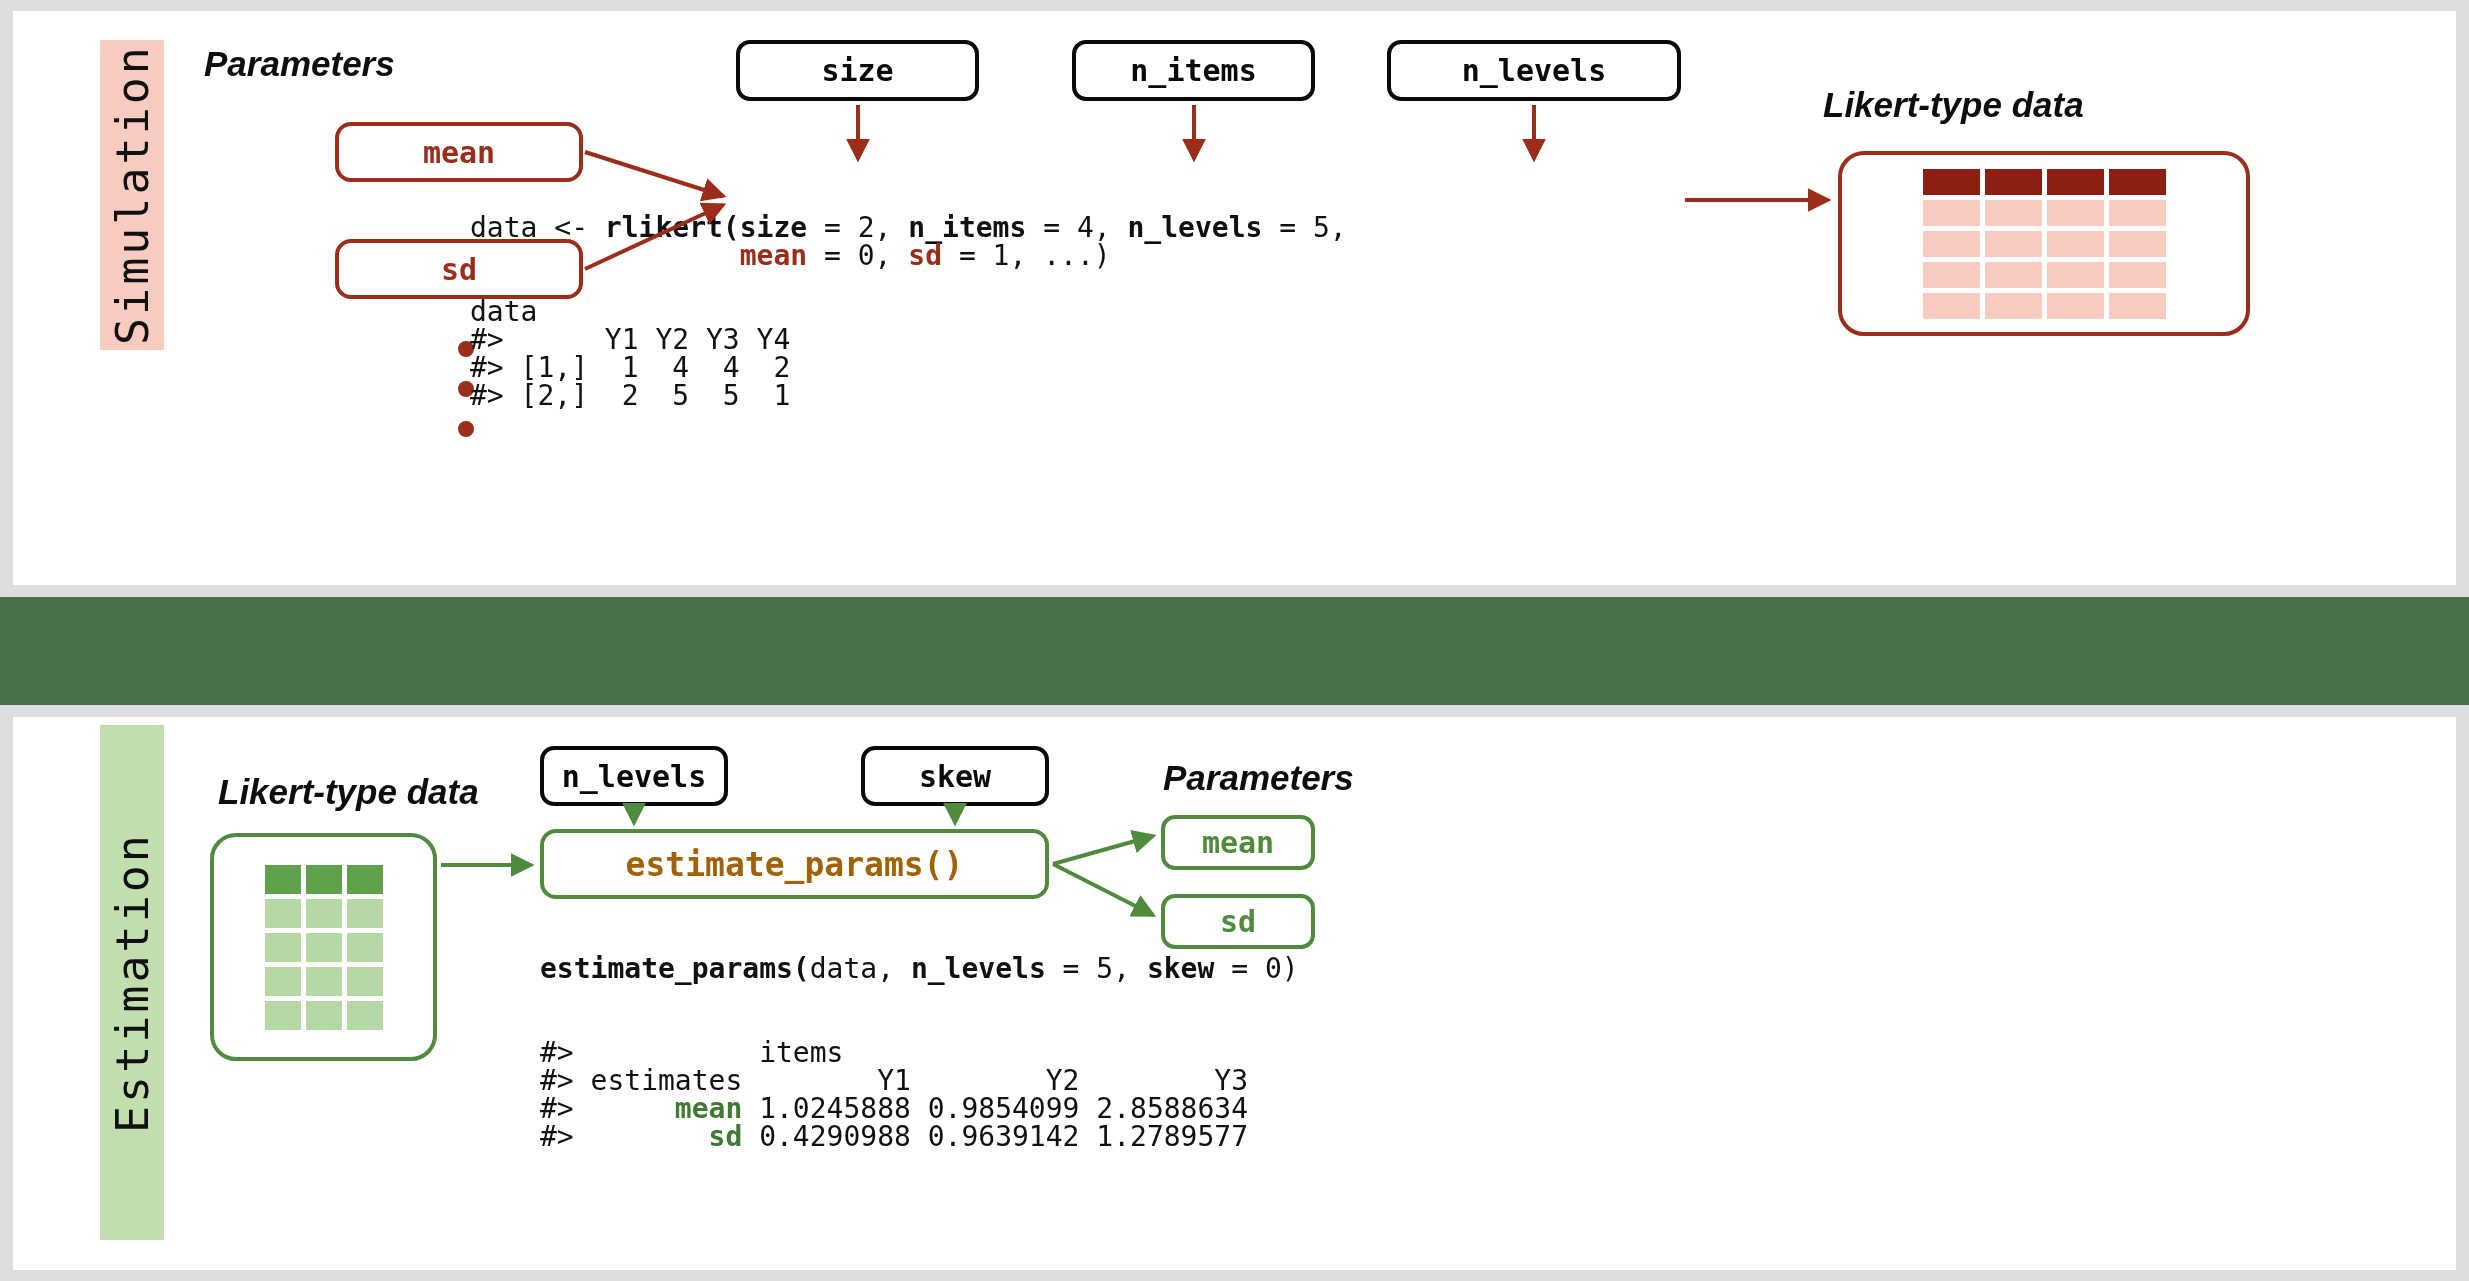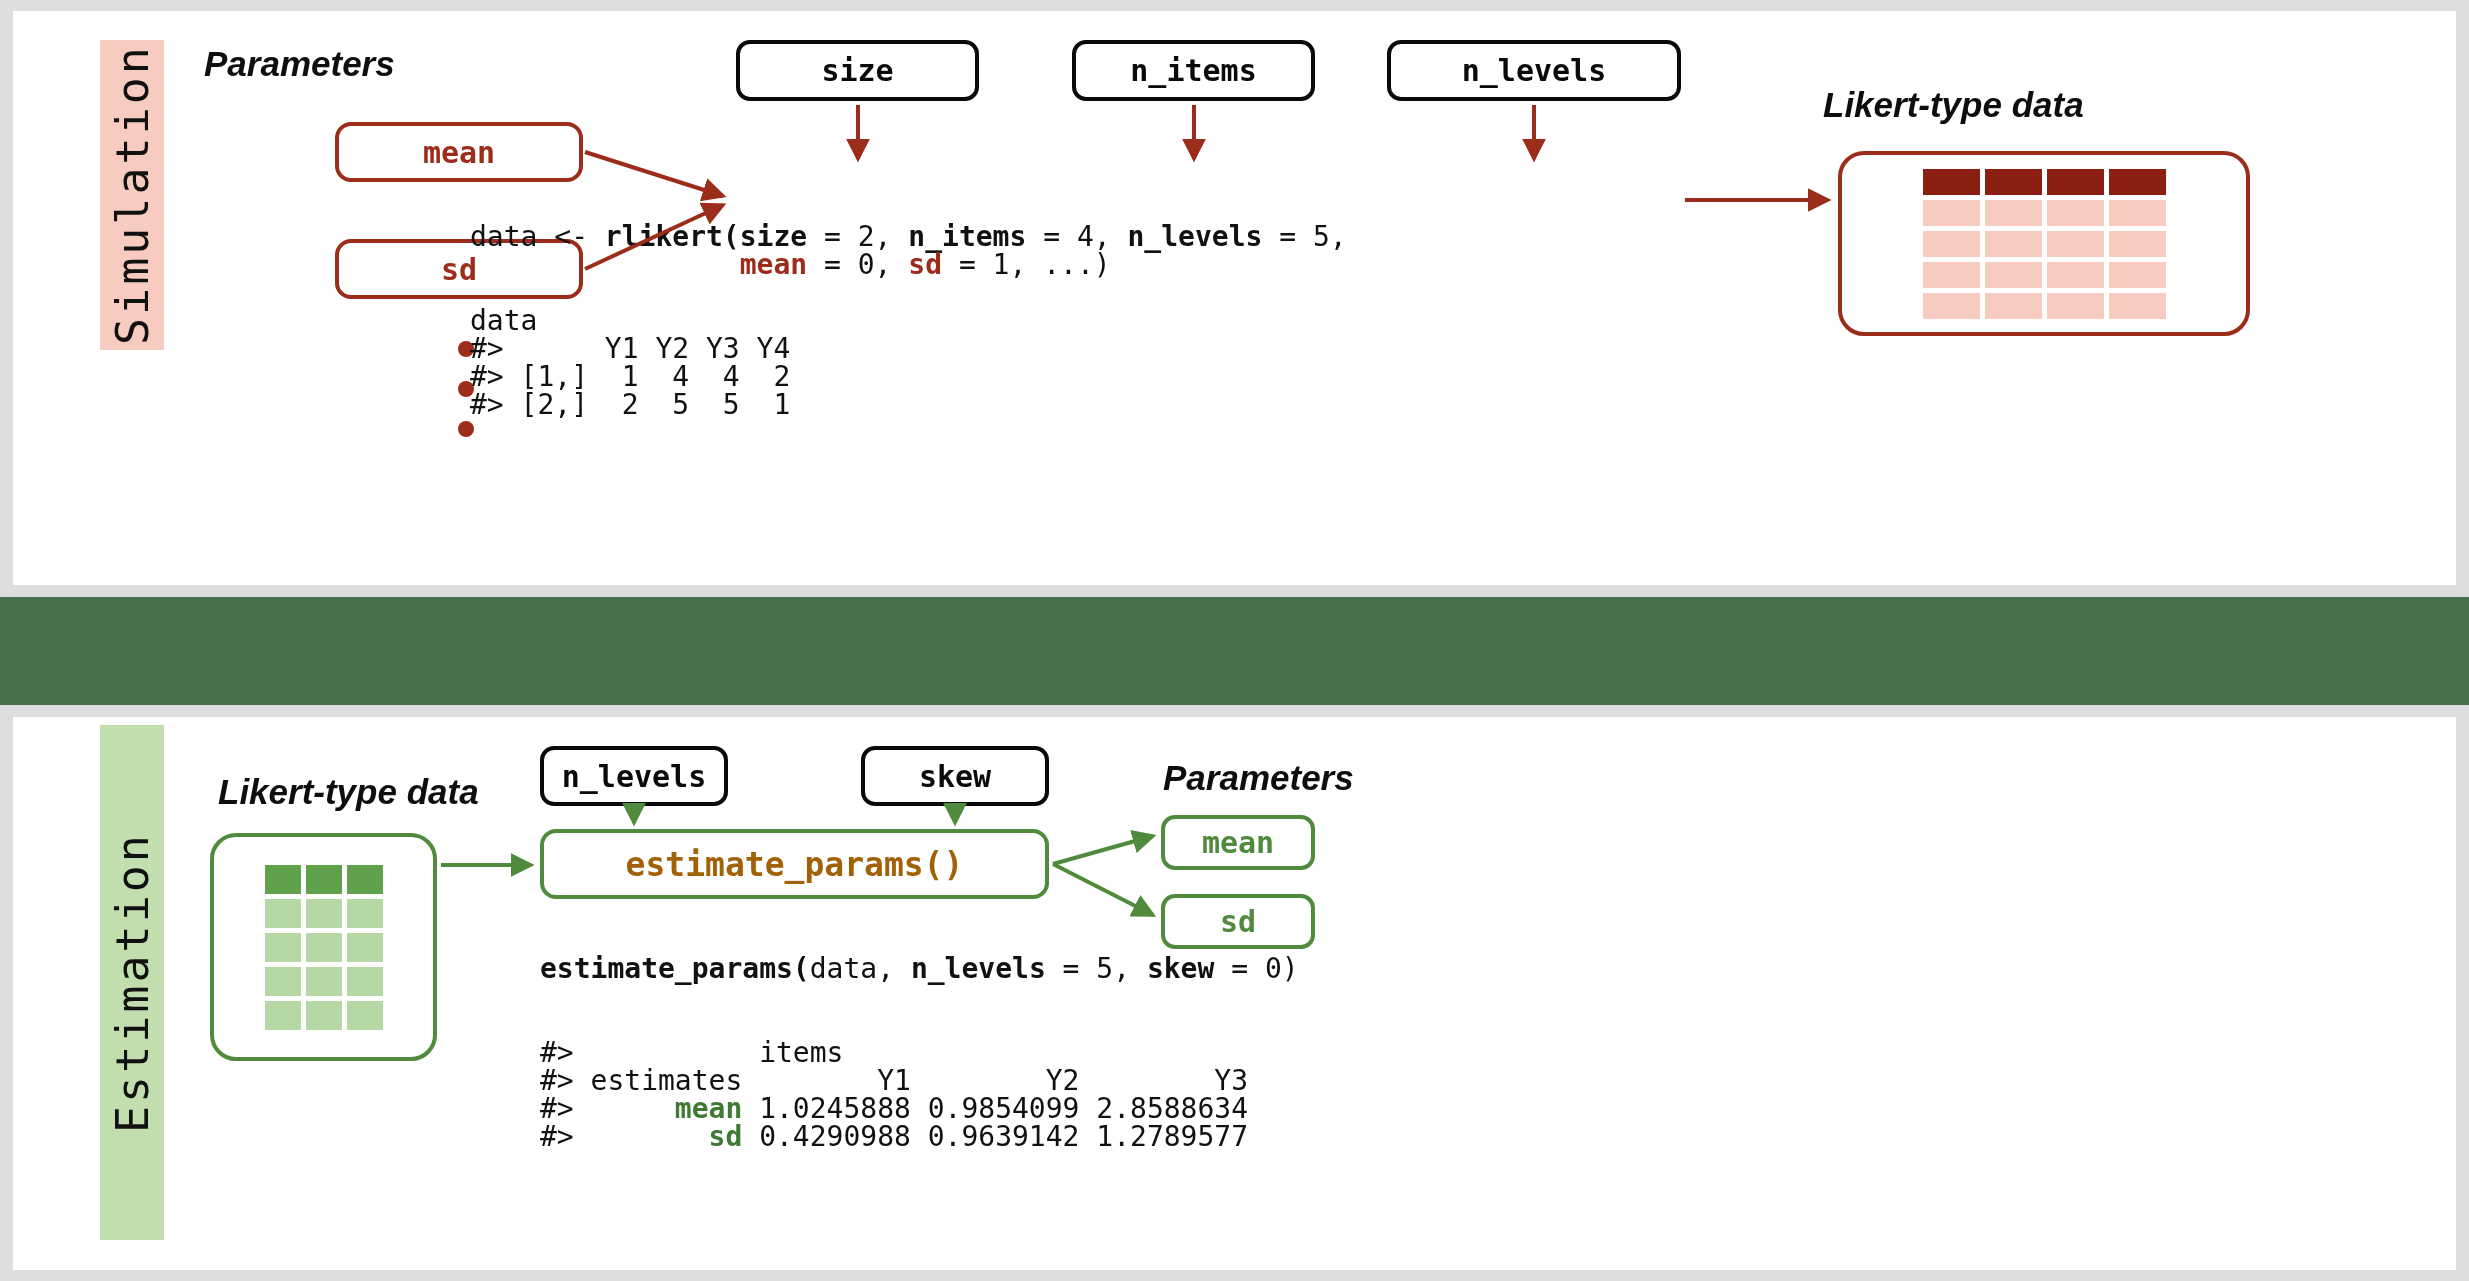--- a/index.html
+++ b/index.html
@@ -133,21 +133,21 @@
         <div style="background: rgb(247, 203, 192);"></div>
         <div style="background: rgb(247, 203, 192);"></div>
         <div style="background: rgb(247, 203, 192);"></div>
         <div style="background: rgb(247, 203, 192);"></div>
         <div style="background: rgb(247, 203, 192);"></div>
         <div style="background: rgb(247, 203, 192);"></div>
         <div style="background: rgb(247, 203, 192);"></div>
       </div>
   </div>
 
-  <div class="code" style="left:457px;top:184px;">
+  <div class="code" style="left:457px;top:175px;">
 <span><span>data &lt;- </span><span class="b">rlikert(</span><span class="b">size</span><span> = 2, </span><span class="b">n_items</span><span> = 4, </span><span class="b">n_levels</span><span> = 5,</span></span>
 <span><span>                </span><span class="red">mean</span><span> = 0, </span><span class="red">sd</span><span> = 1, ...)</span></span>
 
 <span>data</span>
 <span>#&gt;      Y1 Y2 Y3 Y4</span>
 <span>#&gt; [1,]  1  4  4  2</span>
 <span>#&gt; [2,]  2  5  5  1</span></div>
 
   <svg class="arrows" width="2443" height="574">
     <defs>

